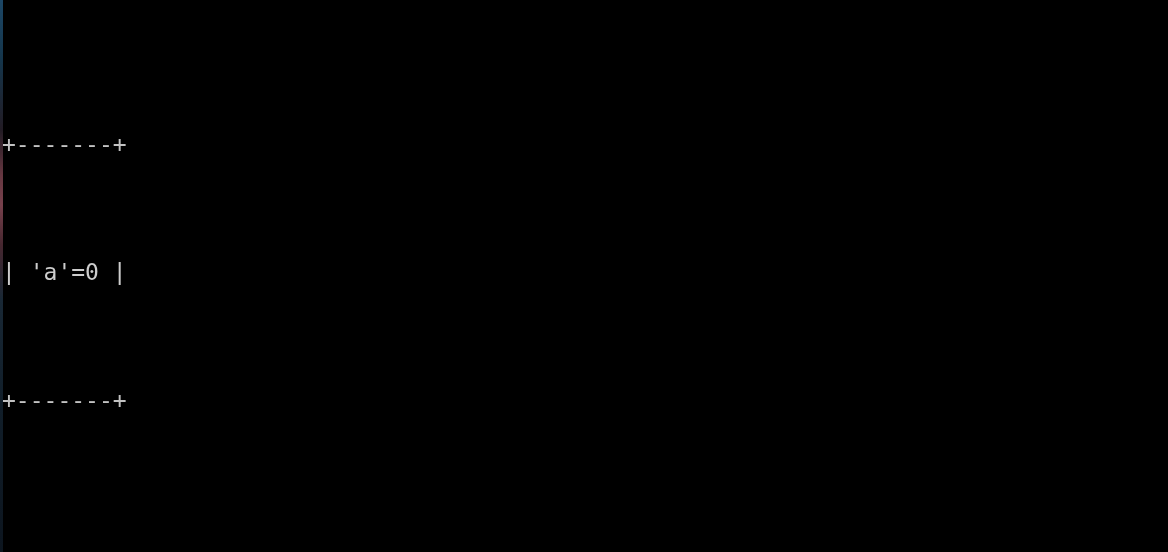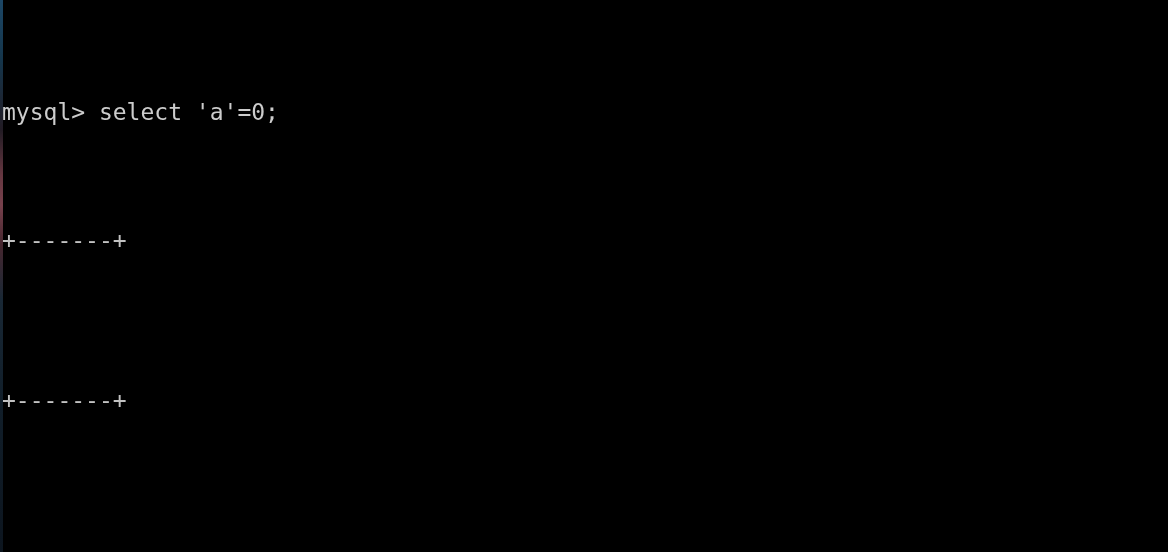--- a/index.html
+++ b/index.html
@@ -74,24 +74,24 @@
 </style>
 </head>
 <body>
 
 <div id="terminal-window">
 
   <div id="window-edge-strip"></div>
 
   <div id="terminal-screen">
 
-    <span class="term-line line-prompt">mysql&gt; select 'a'=0;</span>
 
     <span class="term-line line-rule">+-------+</span>
 
+    <span class="term-line line-header">| 'a'=0 |</span>
 
     <span class="term-line line-rule">+-------+</span>
 
     
 
     
 
     
 
     

